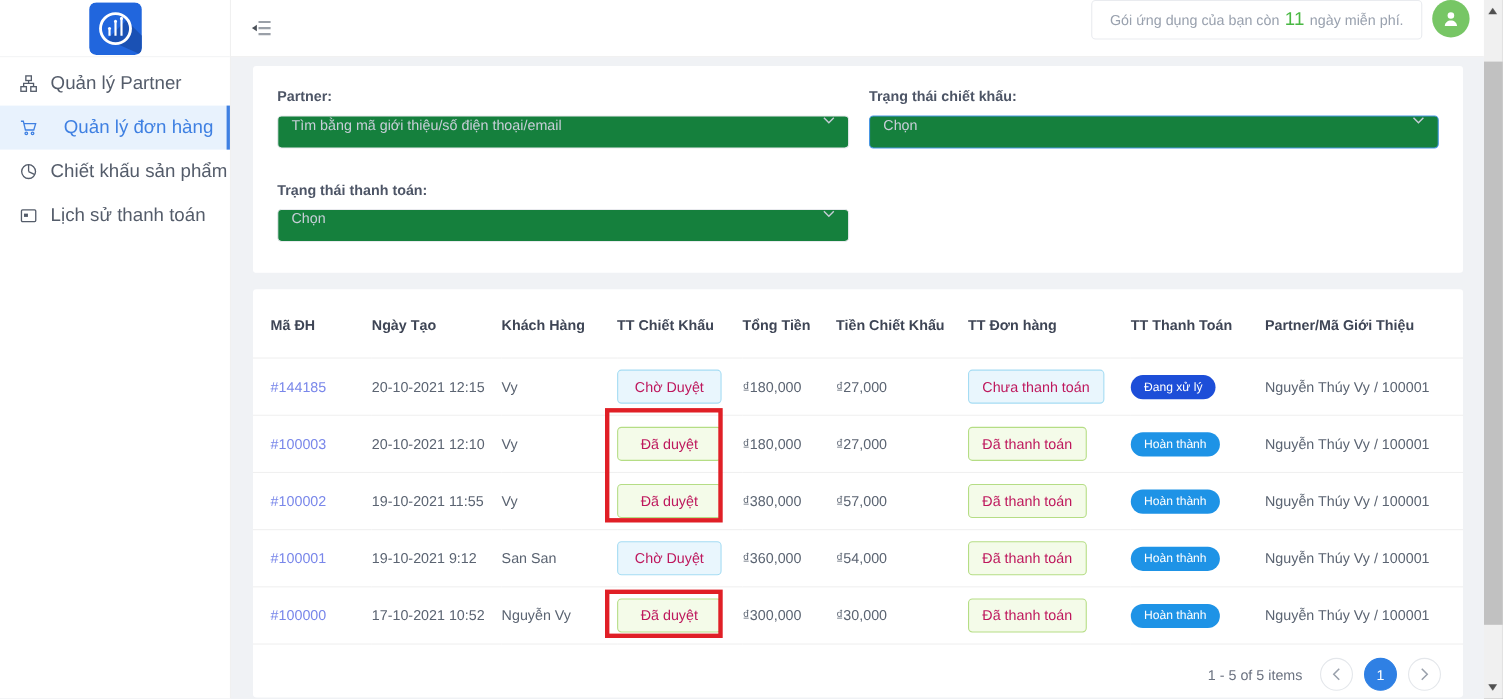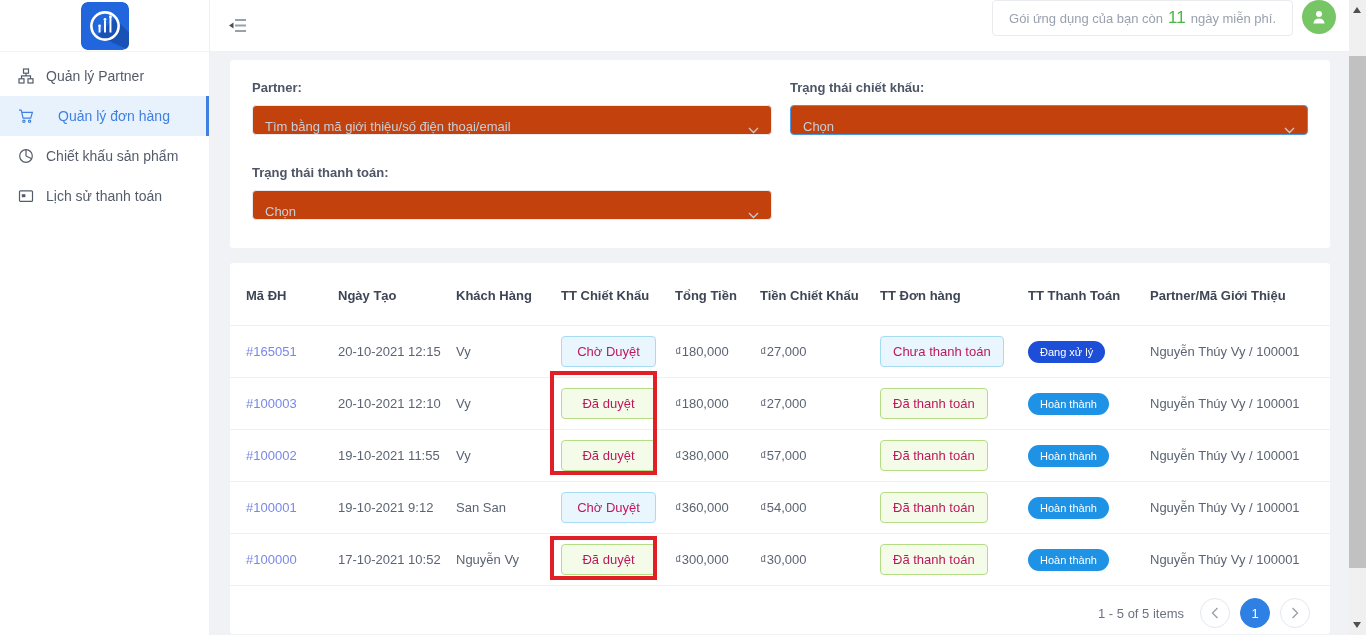--- a/index.html
+++ b/index.html
@@ -7,21 +7,21 @@
   body { font-family: "Liberation Sans", sans-serif; background: #f0f2f5; position: relative; }
 
   .app { display: flex; width: 1349px; height: 635px; }
 
   
   .sidebar { width: 210px; background: #fff; border-right: 1px solid #f0f0f0; flex: none; }
   .sidebar-top { height: 52px; border-bottom: 1px solid #f3f4f6; display: flex; justify-content: center; }
   .logo { width: 48px; height: 48px; margin-top: 2px; cursor: pointer; }
   .nav { padding-top: 4px; }
   .nav-item { height: 40px; display: flex; align-items: center; gap: 12px; padding-left: 18px;
-              font-size: 14px; color: #545c6a; cursor: pointer; }
+              font-size: 17px; color: #545c6a; cursor: pointer; }
   .nav-item .nicon { width: 16px; height: 16px; flex: none; display: flex; align-items: center; }
   .nav-item.active { background: #e8f2fd; color: #3f80e2; border-right: 3px solid #3f80e2; gap: 24px; }
 
   
   .main { flex: 1; display: flex; flex-direction: column; }
   .topbar { height: 52px; background: #fff; border-bottom: 1px solid #f0f0f0;
             display: flex; padding: 0 13px 0 18px; flex: none; }
   .menu-fold { cursor: pointer; display: flex; align-items: center; }
   .topbar-spacer { flex: 1; }
   .trial-box { border: 1px solid #e9ebef; border-radius: 4px; height: 36px; padding: 0 16px;
@@ -35,22 +35,22 @@
   .card { background: #fff; border-radius: 3px; }
 
   .filter-card { padding: 20px 22px 28px; }
   .filter-grid { display: grid; grid-template-columns: 520px 1fr; column-gap: 18px; row-gap: 30px; }
   .f-label { display: block; font-size: 13px; color: #4d5566; font-weight: 600; margin-bottom: 10px; }
   .date-range { width: 293px; height: 30px; border: 1px solid #e9eaee; border-radius: 4px;
                 display: flex; align-items: center; padding: 0 12px; font-size: 13px; color: #5b6472;
                 background: #fff; cursor: pointer; }
   .date-range .dval { flex: 1; text-align: center; }
   .date-range .dsep { color: #b9bfc9; padding: 0 2px; }
-  .select { width: 100%; height: 30px; border: 1px solid #e9eaee; border-radius: 4px; background: #c2410c;
-            display: flex; align-items: flex-end; padding: 0 12px; font-size: 13px; cursor: pointer; }
+  .select { width: 100%; height: 30px; border: 1px solid #e9eaee; border-radius: 4px; background: #15803d;
+            display: flex; align-items: flex-start; padding: 0 12px; font-size: 13px; cursor: pointer; }
   .select .placeholder { color: #c8ced8; overflow: hidden; white-space: nowrap; }
   .select .chev { margin-left: auto; display: flex; }
   .select.focused { border-color: #4a97e4; }
 
   
   .table-card { margin-top: 15px; height: 371px; overflow: hidden; }
   table { border-collapse: collapse; table-layout: fixed; width: 1100px; }
   th { font-size: 13px; color: #3e4555; font-weight: 700; text-align: left;
        padding: 25px 8px 22px 0; border-bottom: 1px solid #f0f0f0; }
   td { font-size: 13px; color: #5b6472; padding: 0 8px 0 0; height: 52px;
@@ -236,21 +236,21 @@
               <th>TT Chiết Khấu</th>
               <th>Tổng Tiền</th>
               <th>Tiền Chiết Khấu</th>
               <th>TT Đơn hàng</th>
               <th>TT Thanh Toán</th>
               <th>Partner/Mã Giới Thiệu</th>
             </tr>
           </thead>
           <tbody>
             <tr>
-              <td><a class="order-link">#165051</a></td>
+              <td><a class="order-link">#144185</a></td>
               <td>20-10-2021 12:15</td>
               <td>Vy</td>
               <td><span class="chip chip-blue">Chờ Duyệt</span></td>
               <td>₫180,000</td>
               <td>₫27,000</td>
               <td><span class="chip chip-blue">Chưa thanh toán</span></td>
               <td><span class="badge badge-green">Đang xử lý</span></td>
               <td>Nguyễn Thúy Vy / 100001</td>
             </tr>
             <tr>

